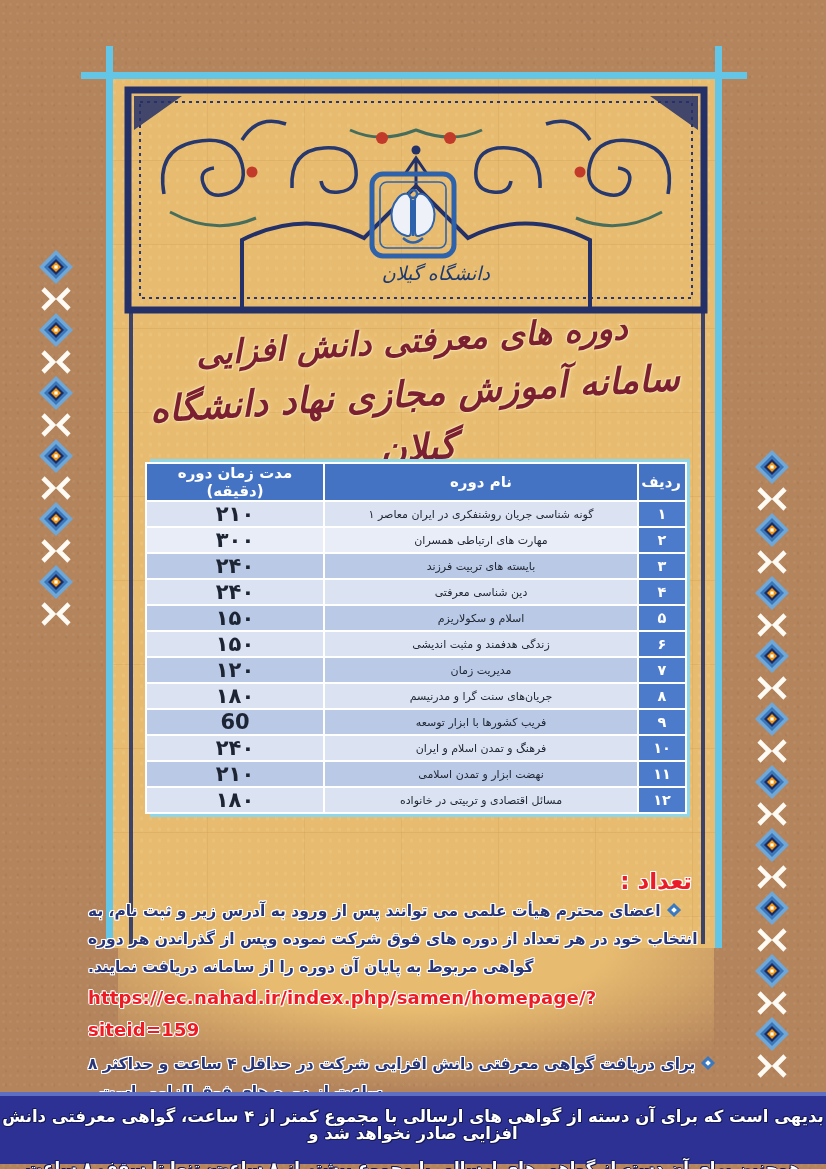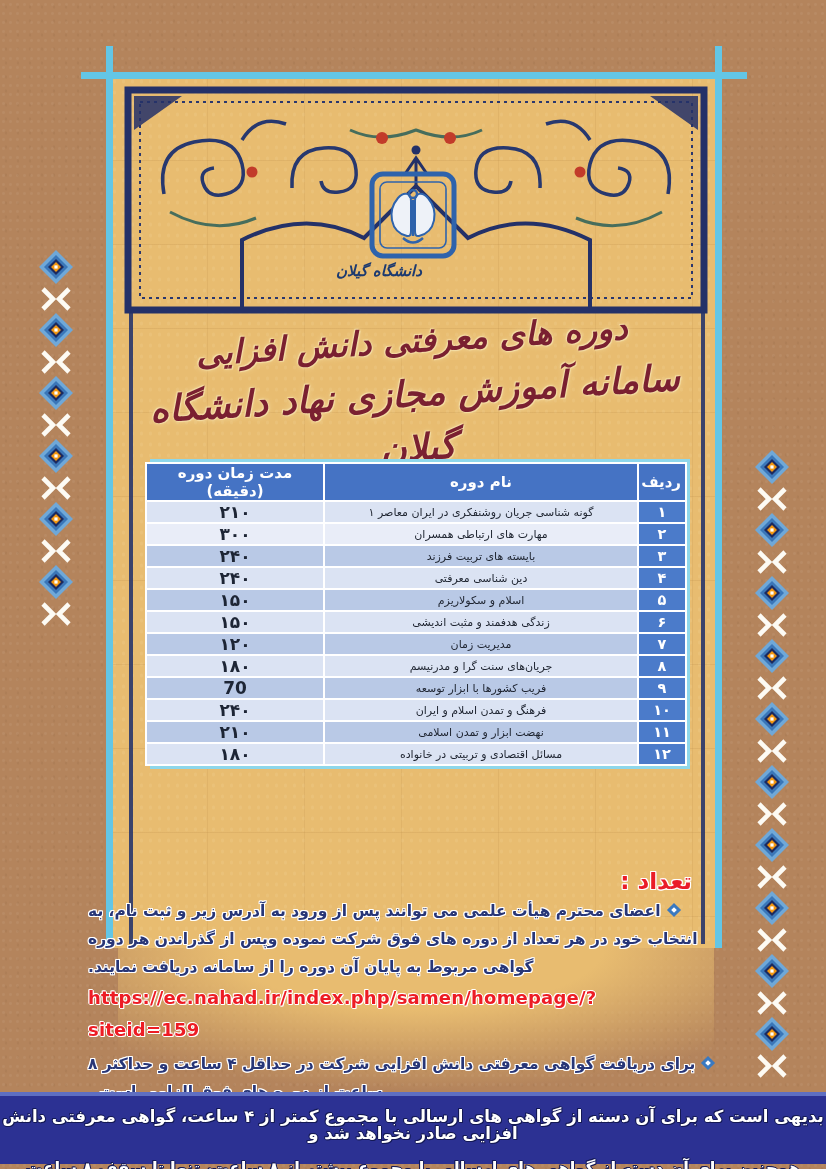--- a/index.html
+++ b/index.html
@@ -23,40 +23,40 @@
   
   .cyan-frame{position:absolute;left:106px;top:72px;width:616px;height:876px;
     box-sizing:border-box;border:7px solid #63c6e6;border-bottom:none;}
   .tick{position:absolute;background:#63c6e6;}
   
   .rail{position:absolute;top:308px;width:4px;height:636px;background:#28356a;opacity:.9;}
   .rail.l{left:129px}.rail.r{left:701px}
   
   .ornament{position:absolute;left:124px;top:86px;width:584px;height:228px;}
   .logo{position:absolute;left:368px;top:170px;width:90px;height:90px;}
-  .logo-caption{position:absolute;left:336px;top:262px;width:154px;text-align:left;
-    font-family:"DejaVu Serif",serif;font-style:italic;font-weight:bold;font-size:15px;color:#1c3a70;}
+  .logo-caption{position:absolute;left:336px;top:262px;width:154px;text-align:right;
+    font-family:"DejaVu Serif",serif;font-style:italic;font-weight:normal;font-size:19px;color:#1c3a70;}
   
   .title{position:absolute;left:130px;top:316px;width:570px;text-align:center;
     transform:rotate(-3.5deg);color:#7a2031;font-family:"DejaVu Serif",serif;
     font-style:italic;font-weight:bold;
     text-shadow:0 0 3px #f6e2ad,0 0 7px #f1d596,1px 1px 0 #f3dca4,-1px -1px 0 #f3dca4;}
   .title .l1{font-size:33px;line-height:1.5;}
   .title .l2{font-size:36px;line-height:1.5;}
   
   .table-wrap{position:absolute;left:150px;top:459px;width:540px;box-sizing:border-box;
     border:3px solid #8ed7ea;}
   table{width:100%;border-collapse:collapse;table-layout:fixed;direction:rtl;}
   th,td{border:2px solid #ffffff;text-align:center;vertical-align:middle;padding:0 4px;box-sizing:border-box;}
   th{height:27px;background:#4573c4;color:#fff;font-size:15px;font-weight:bold;}
   td{height:22px;}
   col.c-num{width:48px}col.c-name{width:314px}col.c-dur{width:178px}
   td.num{background:#4b7bca;color:#fff;font-weight:bold;font-size:14.5px;}
   td.name{font-size:11px;color:#1e2430;}
-  td.dur{font-size:17px;font-weight:600;color:#1d2535;}
+  td.dur{font-size:21px;font-weight:600;color:#1d2535;}
   tr.r-light td.name,tr.r-light td.dur{background:#dbe3f3;}
   tr.r-lighter td.name,tr.r-lighter td.dur{background:#e9edf8;}
   tr.r-dark td.name,tr.r-dark td.dur{background:#b9c9e6;}
   
   .notes{position:absolute;left:88px;top:868px;width:628px;direction:rtl;}
   .notes-heading{text-align:right;padding-left:0;padding-right:24px;font-size:23px;font-weight:bold;color:#ea1c27;
     text-shadow:1px 0 #fff,-1px 0 #fff,0 1px #fff,0 -1px #fff,1px 1px #fff,-1px -1px #fff,1px -1px #fff,-1px 1px #fff;
     margin-bottom:4px;}
   .note{text-align:left;font-size:15.5px;font-weight:bold;color:#283677;line-height:1.8;margin-bottom:5px;
     text-shadow:1px 0 #fff,-1px 0 #fff,0 1px #fff,0 -1px #fff,1px 1px #fff,-1px -1px #fff,1px -1px #fff,-1px 1px #fff;}
@@ -188,21 +188,21 @@
         <td class="dur">۱۲۰</td>
       </tr>
       <tr class="r-light">
         <td class="num">۸</td>
         <td class="name">جریان‌های سنت گرا و مدرنیسم</td>
         <td class="dur">۱۸۰</td>
       </tr>
       <tr class="r-dark">
         <td class="num">۹</td>
         <td class="name">فریب کشورها با ابزار توسعه</td>
-        <td class="dur">70</td>
+        <td class="dur">60</td>
       </tr>
       <tr class="r-light">
         <td class="num">۱۰</td>
         <td class="name">فرهنگ و تمدن اسلام و ایران</td>
         <td class="dur">۲۴۰</td>
       </tr>
       <tr class="r-dark">
         <td class="num">۱۱</td>
         <td class="name">نهضت ابزار و تمدن اسلامی</td>
         <td class="dur">۲۱۰</td>

